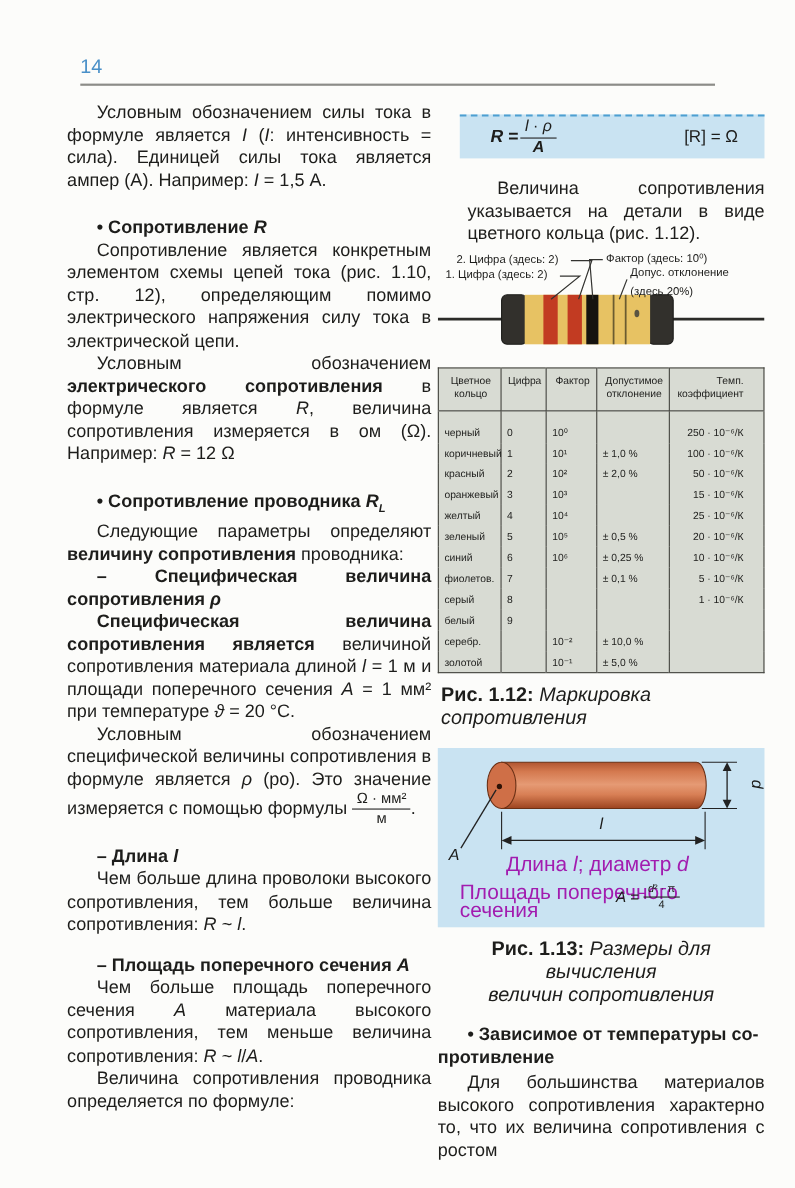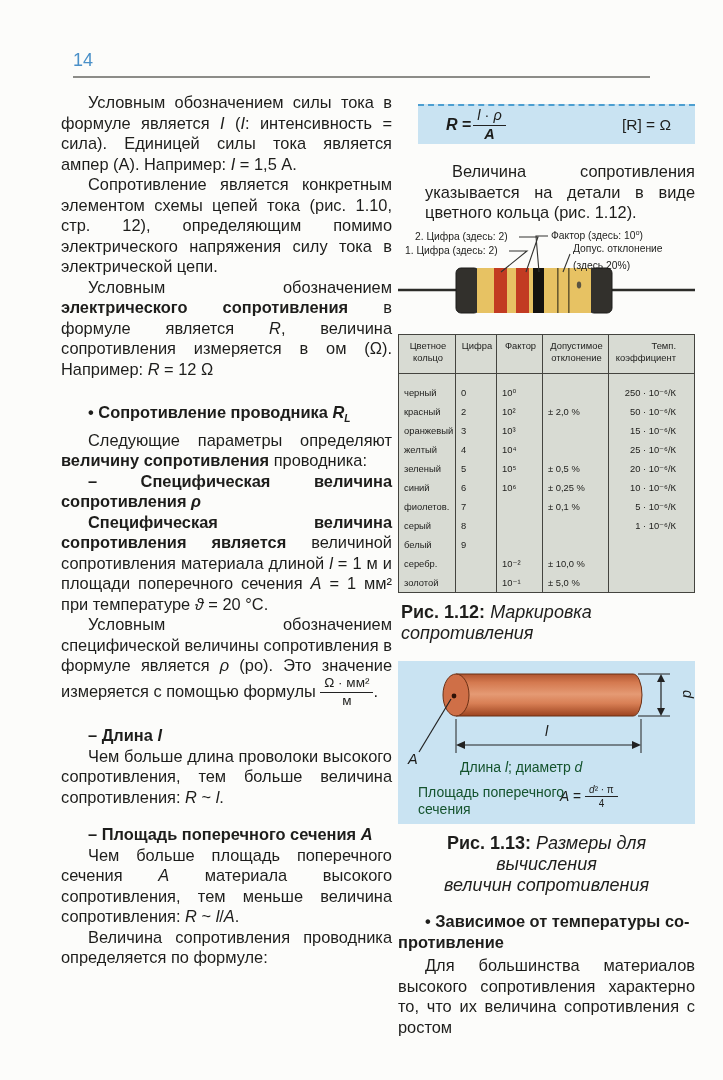--- a/index.html
+++ b/index.html
@@ -61,37 +61,38 @@
   .cap{margin-top:9px;font-size:18px;line-height:21px;padding-left:3px;}
   .cap .cl{font-weight:bold;}
   .cap .ct{font-style:italic;}
   .cap-c{text-align:center;padding-left:0;}
 
   
   .panel{position:relative;margin-top:17px;height:163px;background:#c9e3f2;}
   .panel svg{position:absolute;left:0;top:0;}
   .plabel{position:absolute;font-size:14.5px;font-style:italic;color:#1b1b19;}
   .d-label{right:3px;top:25px;transform:rotate(90deg);}
-  .ptext{position:absolute;font-size:14px;line-height:17px;color:#14532d;}
+  .ptext{position:absolute;font-size:19px;line-height:17px;color:#a21caf;}
   .area-formula{position:absolute;left:162px;top:123px;display:flex;align-items:center;font-size:13.8px;}
   .area-formula .ifrac{font-size:10px;margin-left:4px;}
 
   .h3{margin-top:15px;}
   .p11{margin-top:3px;}
 </style>
 </head>
 <body>
 
 <div class="page">
 
   <div class="pagenum">14</div>
   <div class="hrule"></div>
 
   <div class="col-left">
     <p class="p"><span class="seg-n">Условным обозначением силы тока в формуле является </span><span class="seg-i">I</span><span class="seg-n"> (</span><span class="seg-i">I</span><span class="seg-n">: интенсивность = сила). Единицей силы тока является ампер (А). Например: </span><span class="seg-i">I</span><span class="seg-n"> = 1,5 А.</span></p>
+    <p class="hd"><span class="seg-b">• Сопротивление </span><span class="seg-bi">R</span></p>
     <p class="p"><span class="seg-n">Сопротивление является конкретным элементом схемы цепей тока (рис. 1.10, стр. 12), определяющим помимо электрического напряжения силу тока в электрической цепи.</span></p>
     <p class="p"><span class="seg-n">Условным обозначением </span><span class="seg-b">электрического сопротивления</span><span class="seg-n"> в формуле является </span><span class="seg-i">R</span><span class="seg-n">, величина сопротивления измеряется в ом (Ω). Например: </span><span class="seg-i">R</span><span class="seg-n"> = 12 Ω</span></p>
     <p class="hd"><span class="seg-b">• Сопротивление проводника </span><span class="seg-bi">R</span><span class="seg-sub">L</span></p>
     <p class="p"><span class="seg-n">Следующие параметры определяют </span><span class="seg-b">величину сопротивления</span><span class="seg-n"> проводника:</span></p>
     <p class="sub"><span class="seg-b">– Специфическая величина сопротивления </span><span class="seg-bi">ρ</span></p>
     <p class="p"><span class="seg-b">Специфическая величина сопротивления является</span><span class="seg-n"> величиной сопротивления материала длиной </span><span class="seg-i">l</span><span class="seg-n"> = 1 м и площади поперечного сечения </span><span class="seg-i">A</span><span class="seg-n"> = 1 мм² при температуре </span><span class="seg-i">ϑ</span><span class="seg-n"> = 20 °C.</span></p>
     <p class="p"><span><span class="seg-n">Условным обозначением специфической величины сопротивления в формуле является </span><span class="seg-i">ρ</span><span class="seg-n"> (ро). Это значение измеряется с помощью формулы </span></span><span class="ifrac"><span class="num">Ω · мм²</span><span class="den">м</span></span><span>.</span></p>
     <p class="sub mt-s"><span class="seg-b">– Длина </span><span class="seg-bi">l</span></p>
     <p class="p"><span class="seg-n">Чем больше длина проволоки высокого сопротивления, тем больше величина сопротивления: </span><span class="seg-i">R</span><span class="seg-n"> ~ </span><span class="seg-i">l</span><span class="seg-n">.</span></p>
     <p class="sub mt-s"><span class="seg-b">– Площадь поперечного сечения </span><span class="seg-bi">A</span></p>
@@ -159,20 +160,27 @@
           <th>Темп. коэффициент</th>
         </tr>
       </thead>
       <tbody>
           <tr>
             <td>черный</td>
             <td>0</td>
             <td>10⁰</td>
             <td></td>
             <td>250 · 10⁻⁶/К</td>
+          </tr>
+          <tr>
+            <td>коричневый</td>
+            <td>1</td>
+            <td>10¹</td>
+            <td>± 1,0 %</td>
+            <td>100 · 10⁻⁶/К</td>
           </tr>
           <tr>
             <td>красный</td>
             <td>2</td>
             <td>10²</td>
             <td>± 2,0 %</td>
             <td>50 · 10⁻⁶/К</td>
           </tr>
           <tr>
             <td>оранжевый</td>

